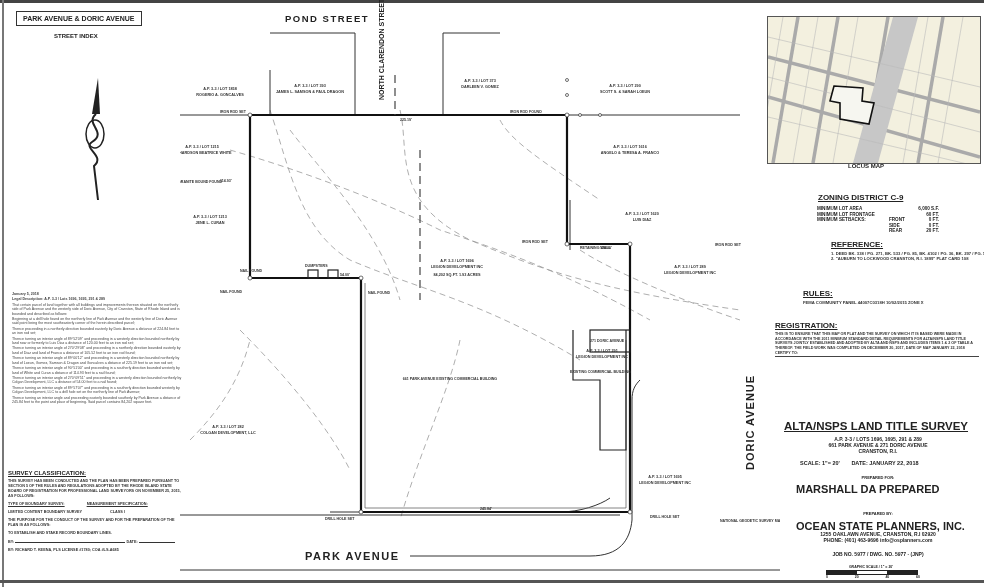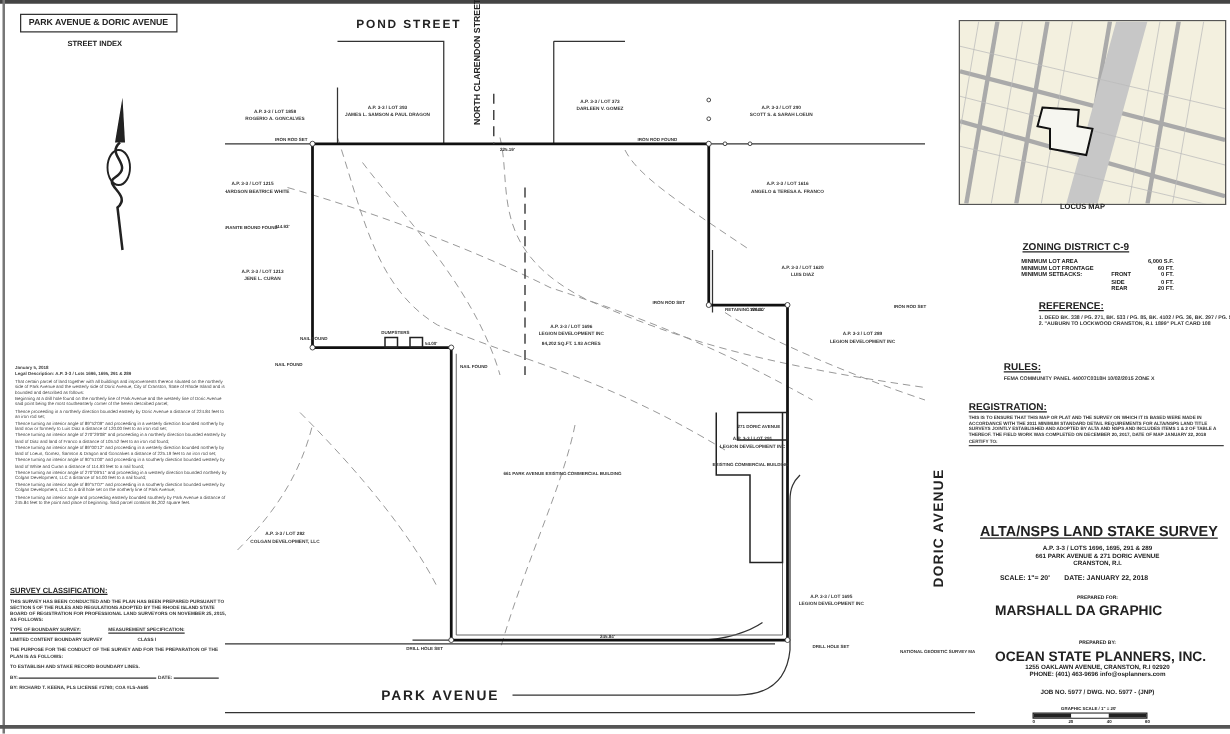--- a/index.html
+++ b/index.html
@@ -279,32 +279,32 @@
   <div class="sec-title">RULES:</div>
   <div class="sec-text" style="margin-top:2px;">FEMA COMMUNITY PANEL 44007C0318H 10/02/2015 ZONE X</div>
 </div>
 
 <div class="abs" style="left:775px;top:321px;width:204px;">
   <div class="sec-title">REGISTRATION:</div>
   <div class="sec-text" style="font-size:3.7px;line-height:4.7px;margin-top:2px;">THIS IS TO ENSURE THAT THIS MAP OR PLAT AND THE SURVEY ON WHICH IT IS BASED WERE MADE IN ACCORDANCE WITH THE 2011 MINIMUM STANDARD DETAIL REQUIREMENTS FOR ALTA/NSPS LAND TITLE SURVEYS JOINTLY ESTABLISHED AND ADOPTED BY ALTA AND NSPS AND INCLUDES ITEMS 1 &amp; 2 OF TABLE A THEREOF. THE FIELD WORK WAS COMPLETED ON DECEMBER 20, 2017, DATE OF MAP JANUARY 22, 2018</div>
   <div class="sec-text" style="font-size:3.7px;border-bottom:1px solid #444;">CERTIFY TO:</div>
 </div>
 
-<div class="abs title-main">ALTA/NSPS LAND STAKE SURVEY</div>
+<div class="abs title-main">ALTA/NSPS LAND TITLE SURVEY</div>
 <div class="abs title-sub">
   <div>A.P. 3-3 / LOTS 1696, 1695, 291 &amp; 289</div>
   <div>661 PARK AVENUE &amp; 271 DORIC AVENUE</div>
   <div>CRANSTON, R.I.</div>
 </div>
 <div class="abs scale-row">
   <span>SCALE: 1"= 20'</span>
   <span style="margin-left:10px;">DATE: JANUARY 22, 2018</span>
 </div>
 <div class="abs prep" style="left:784px;top:475px;">PREPARED FOR:</div>
-<div class="abs client">MARSHALL DA GRAPHIC</div>
+<div class="abs client">MARSHALL DA PREPARED</div>
 <div class="abs prep" style="left:784px;top:511px;">PREPARED BY:</div>
 <div class="abs company">OCEAN STATE PLANNERS, INC.</div>
 <div class="abs company-sub">
   <div>1255 OAKLAWN AVENUE, CRANSTON, R.I 02920</div>
   <div>PHONE: (401) 463-9696   info@osplanners.com</div>
 </div>
 <div class="abs jobno">JOB NO. 5977 /   DWG. NO. 5977 - (JNP)</div>
 <div class="abs gscale">
   <div style="font-size:3.5px;font-weight:bold;text-align:center;width:90px;">GRAPHIC SCALE / 1" = 20'</div>
   <div style="display:flex;width:90px;height:3px;border:1px solid #222;margin-top:1px;">

